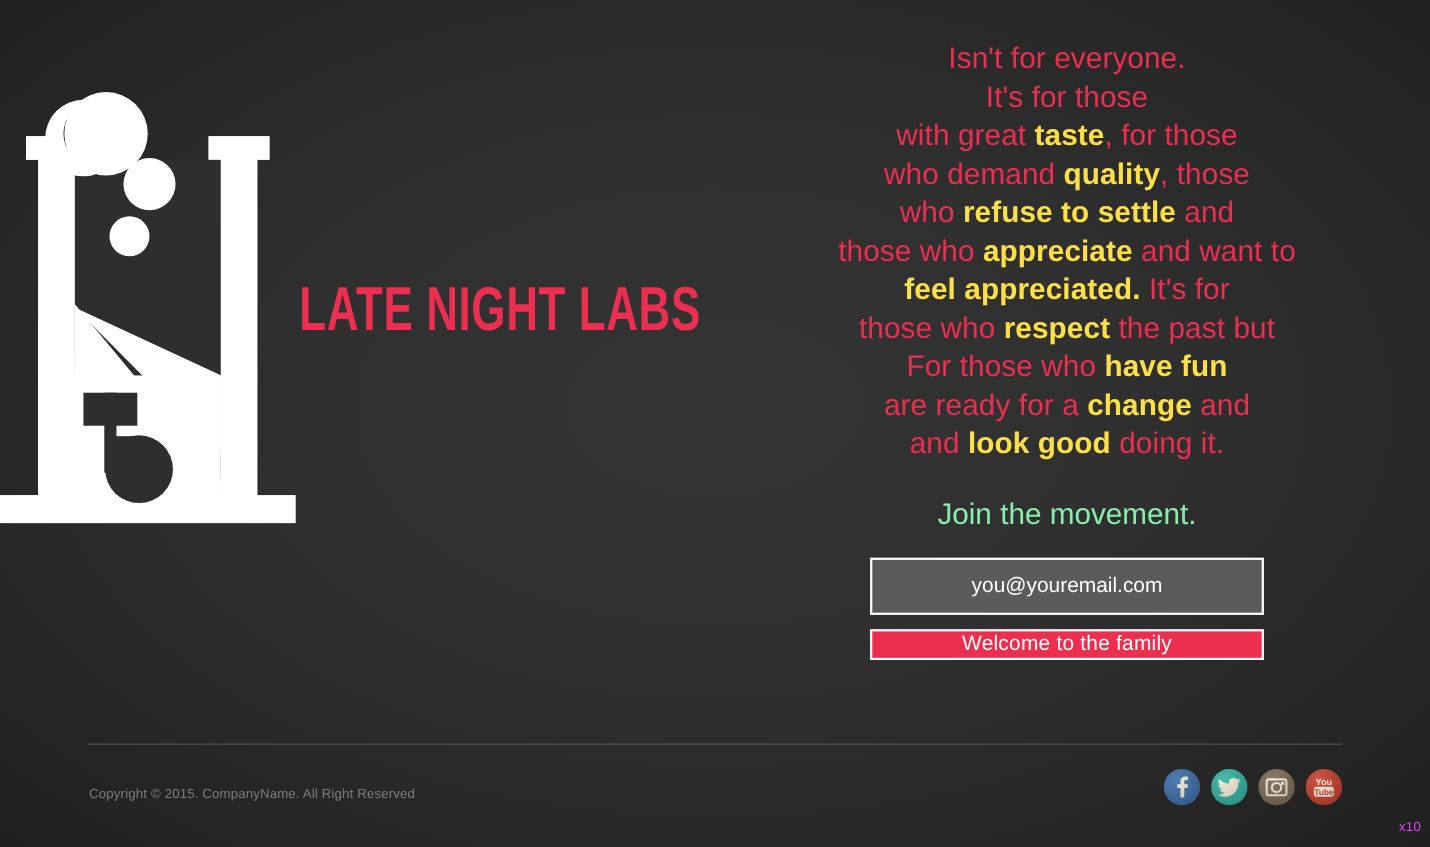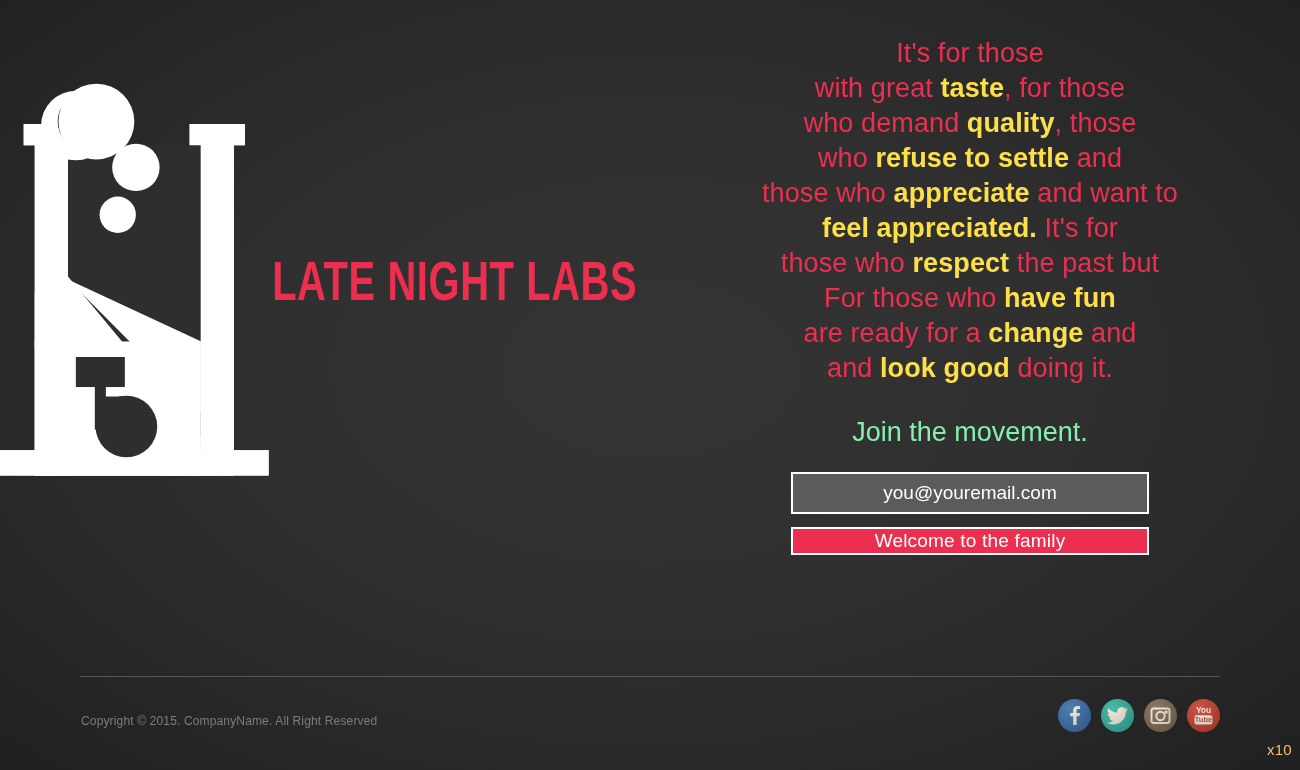--- a/index.html
+++ b/index.html
@@ -79,21 +79,21 @@
 
   
   .signup {
     margin-top:23px;
     width:358px;
   }
 
   .email-field {
     display:block;
     width:100%;
-    height:42px;
+    height:52px;
     background:#5b5b5b;
     border:2px solid #ffffff;
     color:#ffffff;
     font-family:"Liberation Sans", sans-serif;
     font-size:19px;
     text-align:center;
     outline:none;
   }
   .email-field::placeholder { color:#ffffff; opacity:1; }
 
@@ -157,22 +157,22 @@
     content:"";
     position:absolute; inset:0;
     border-radius:50%;
     background:radial-gradient(circle at 35% 28%, rgba(255,255,255,.10), rgba(0,0,0,.18) 85%);
     pointer-events:none;
   }
 
   .scale-badge {
     position:absolute;
     right:8px; bottom:12px;
-    font-size:15px;
-    color:#fdba74;
+    font-size:12px;
+    color:#d946ef;
     letter-spacing:.3px;
   }
 </style>
 </head>
 <body>
 
 <div class="page">
 
   <div class="hero">
 
@@ -223,20 +223,21 @@
       </svg>
 
       <svg class="wordmark" viewBox="0 0 470 78">
         <text x="235" y="62" text-anchor="middle" font-family="'Liberation Sans', sans-serif" font-size="70" font-weight="bold" letter-spacing="1" transform="scale(1,1.02)" style="font-stretch:condensed" fill="#ec2f4f" textLength="462" lengthAdjust="spacingAndGlyphs">LATE NIGHT LABS</text>
       </svg>
     </div>
 
     <div class="copy-col">
 
       <div class="tagline" id="tagline">
+          <div><span>Isn't for everyone.</span></div>
           <div><span>It's for those</span></div>
           <div><span>with great </span><span class="hl">taste</span><span>, for those</span></div>
           <div><span>who demand </span><span class="hl">quality</span><span>, those</span></div>
           <div><span>who </span><span class="hl">refuse to settle</span><span> and</span></div>
           <div><span>those who </span><span class="hl">appreciate</span><span> and want to</span></div>
           <div><span class="hl">feel appreciated.</span><span> It's for</span></div>
           <div><span>those who </span><span class="hl">respect</span><span> the past but</span></div>
           <div><span>For those who </span><span class="hl">have fun</span></div>
           <div><span>are ready for a </span><span class="hl">change</span><span> and</span></div>
           <div><span>and </span><span class="hl">look good</span><span> doing it.</span></div>

